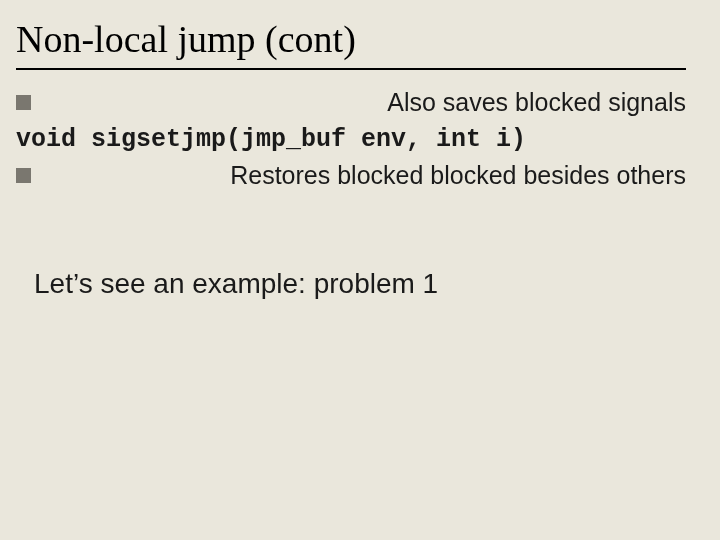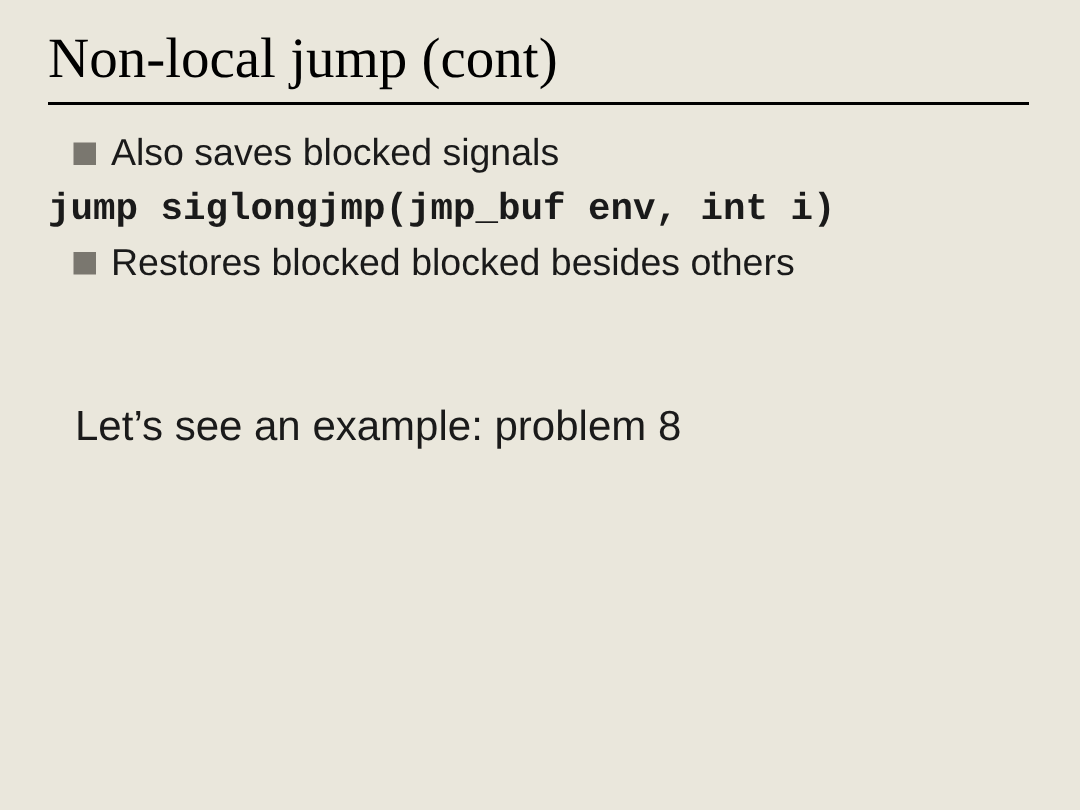--- a/index.html
+++ b/index.html
@@ -9,21 +9,21 @@
     height: 540px;
     background: #eae7dc;
     font-family: Arial, Helvetica, sans-serif;
     color: #1a1a1a;
     overflow: hidden;
   }
   .slide {
     box-sizing: border-box;
     width: 720px;
     height: 540px;
-    padding: 18px 34px 24px 32px;
+    padding: 18px 34px 24px 16px;
     position: relative;
   }
   .title {
     font-family: "Times New Roman", Times, serif;
     font-size: 38px;
     font-weight: 400;
     color: #000;
     margin: 0 0 6px 0;
     line-height: 1.15;
   }
@@ -38,21 +38,22 @@
   }
   .code {
     font-family: "Courier New", Courier, monospace;
     font-weight: bold;
     white-space: pre;
     margin: 4px 0 2px 0;
   }
   .bullet-row {
     display: flex;
     align-items: flex-start;
-    margin: 2px 0 2px 17px;
+    margin: 2px 0 2px 0;
+    text-align: right;
   }
   .bullet {
     width: 15px;
     height: 15px;
     background: #7a776f;
     flex: 0 0 auto;
     margin-top: 9px;
     margin-right: 10px;
   }
   .bullet-text {
@@ -72,22 +73,22 @@
   <hr class="rule">
 
   <div class="body">
 
 
     <div class="bullet-row">
       <span class="bullet"></span>
       <span class="bullet-text">Also saves blocked signals</span>
     </div>
 
-    <div class="code">jump siglongjmp(jmp_buf env, int i)</div>
+    <div class="code">void sigsetjmp(jmp_buf env, int i)</div>
 
     <div class="bullet-row">
       <span class="bullet"></span>
       <span class="bullet-text">Restores blocked blocked besides others</span>
     </div>
 
-    <div class="example">Let’s see an example: problem 8</div>
+    <div class="example">Let’s see an example: problem 1</div>
   </div>
 </div>
 
 </body></html>

